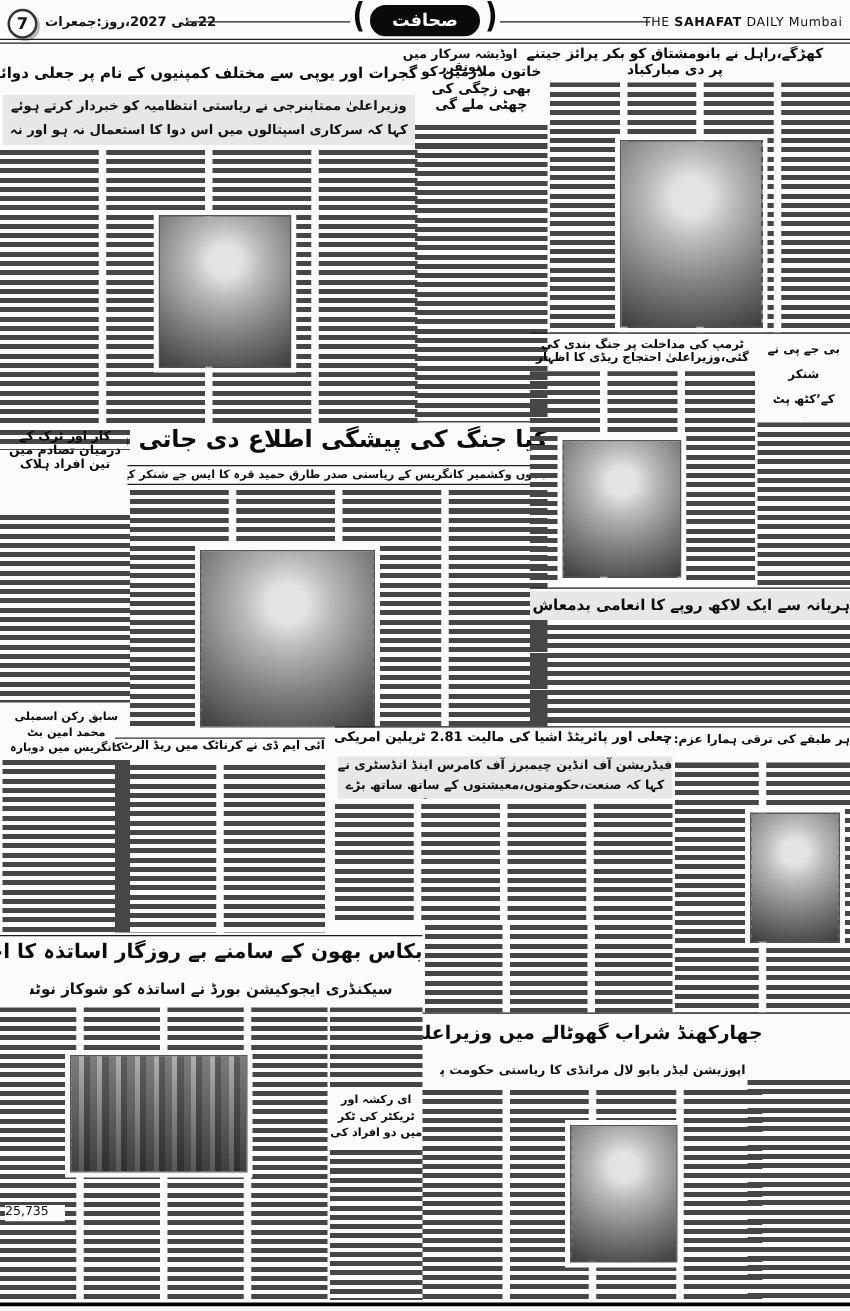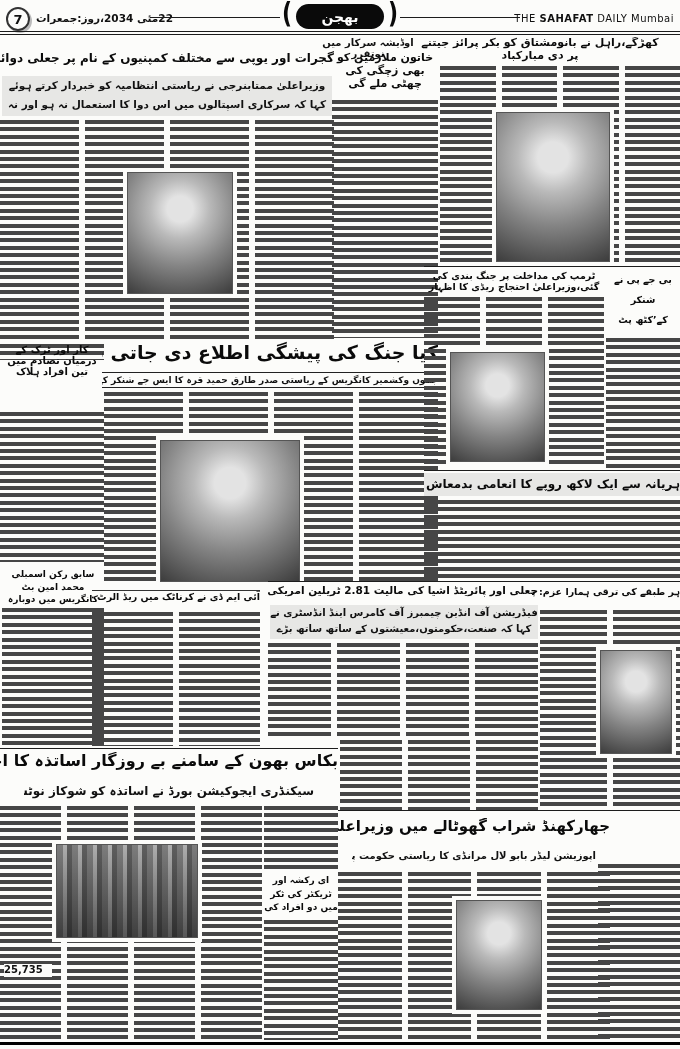--- a/index.html
+++ b/index.html
@@ -30,25 +30,25 @@
         color:#fff;font-weight:bold;font-size:14px;display:flex;align-items:center;justify-content:center;direction:rtl}
   .paren{position:absolute;top:1px;font-size:22px;font-weight:bold;color:#0a0a0a;transform:scaleY(1.25)}
   .mast{position:absolute;right:6px;top:13px;font-size:10px;letter-spacing:.5px;color:#111}
 </style>
 </head>
 <body>
 
 <div class="page">
 
   <div class="pnum">7</div>
-  <div class="datelab">22مئی 2034،روز:جمعرات</div>
+  <div class="datelab">22مئی 2027،روز:جمعرات</div>
   <div class="rule" style="left:150px;top:17px;width:130px"></div>
   <div class="rule" style="left:400px;top:17px;width:120px"></div>
   <span class="paren" style="left:282px">(</span>
-  <div class="logo">بھجن</div>
+  <div class="logo">صحافت</div>
   <span class="paren" style="left:388px">)</span>
   <div class="mast"><span>THE </span><b>SAHAFAT</b><span> DAILY Mumbai</span></div>
   <div class="rule" style="left:0;top:31px;width:680px"></div>
   <div class="rule" style="left:0;top:34px;width:680px"></div>
 
   <div class="hl nowrap" style="left:0;top:51px;width:334px;height:20px;font-size:12px">گجرات اور یوپی سے مختلف کمپنیوں کے نام پر جعلی دوائیاں بنگال پہنچائی گئیں</div>
   <div class="subx gbox" style="left:2px;top:76px;width:330px;height:40px;font-size:10.5px;line-height:19px">وزیراعلیٰ ممتابنرجی نے ریاستی انتظامیہ کو خبردار کرتے ہوئے کہا کہ سرکاری اسپتالوں میں اس دوا کا استعمال نہ ہو اور نہ ہی ان دوائیوں کو دوکانوں میں فروخت ہونے دیا جائے</div>
   <div class="cols" style="left:0;top:120px;width:334px;height:220px">
     <div class="tcol"></div>
     <div class="tcol"></div>
@@ -149,21 +149,21 @@
   <div class="rule" style="left:0;top:748px;width:338px"></div>
   <div class="hl nowrap" style="left:0;top:752px;width:338px;height:26px;font-size:16px">بکاس بھون کے سامنے بے روزگار اساتذہ کا احتجاج</div>
   <div class="subx nowrap" style="left:24px;top:784px;width:290px;height:18px;font-size:12px">سیکنڈری ایجوکیشن بورڈ نے اساتذہ کو شوکاز نوٹس جاری کیا</div>
   <div class="cols" style="left:0;top:806px;width:262px;height:236px">
     <div class="tcol"></div>
     <div class="tcol"></div>
     <div class="tcol"></div>
     <div class="tcol"></div>
   </div>
   <div class="photo crowd" style="left:56px;top:844px;width:142px;height:94px"></div>
-  <div class="abs" style="left:4px;top:964px;width:48px;height:13px;background:#fcfcfa;font-size:10px;font-weight:bold;color:#111">25,735</div>
+  <div class="abs" style="left:4px;top:964px;width:48px;height:13px;background:#fcfcfa;font-size:10px;font-weight:normal;color:#111">25,735</div>
 
   <div class="cols" style="left:264px;top:806px;width:74px;height:64px">
     <div class="tcol"></div>
   </div>
   <div class="hl" style="left:262px;top:874px;width:78px;height:42px;font-size:9px;line-height:13.5px">ای رکشہ اور ٹریکٹر کی ٹکر میں دو افراد کی موت</div>
   <div class="cols" style="left:264px;top:920px;width:74px;height:120px">
     <div class="tcol"></div>
   </div>
 
   <div class="rule" style="left:338px;top:810px;width:342px"></div>

